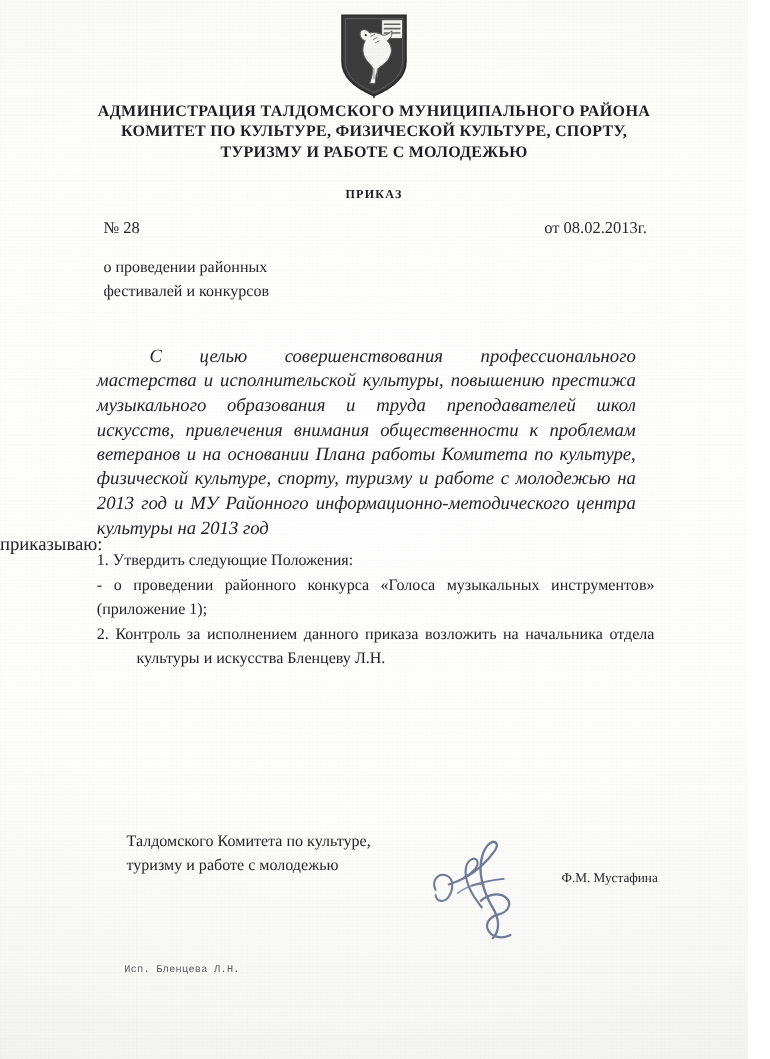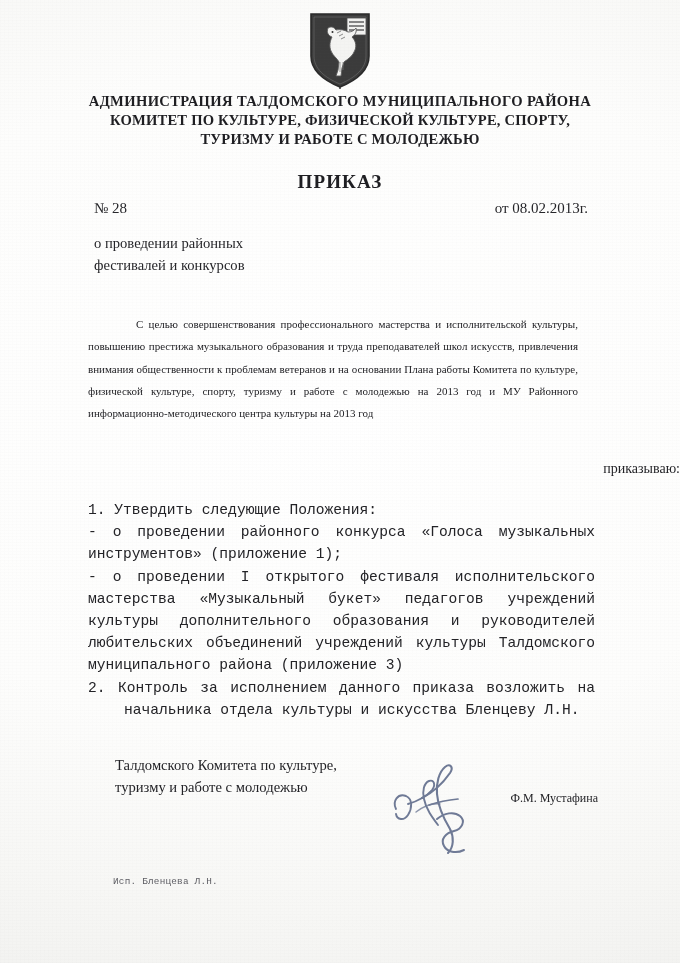--- a/index.html
+++ b/index.html
@@ -68,21 +68,21 @@
   }
   .org-header .ln { display: block; white-space: nowrap; }
   .org-header .ln1 { letter-spacing: .35px; }
 
   .doc-kind {
     position: absolute;
     left: 0; right: 0;
     top: 171px;
     text-align: center;
     font-weight: bold;
-    font-size: 19px;
+    font-size: 11px;
     letter-spacing: 1.1px;
     color: #1e1e22;
   }
 
   
   .meta-row {
     position: absolute;
     left: 94px;
     right: 92px;
     top: 200px;
@@ -103,54 +103,54 @@
     color: #26262a;
   }
   .subject span { display: block; }
 
   
   .preamble {
     position: absolute;
     left: 88px;
     right: 102px;
     top: 313px;
-    font-size: 11px;
+    font-size: 17px;
     line-height: 22.3px;
     text-align: justify;
     text-align-last: left;
     text-indent: 48px;
     color: #232327;
     hyphens: none;
+    font-style: italic;
   }
 
   
   .order-word {
     position: absolute;
     left: 0; right: 0;
-    top: 461px;
-    text-align: right;
-    font-size: 14px;
+    top: 485px;
+    text-align: left;
+    font-size: 17px;
     color: #232327;
   }
 
   
   .clauses {
     position: absolute;
     left: 88px;
     right: 85px;
     top: 499px;
     font-size: 14.6px;
     line-height: 22.2px;
     color: #232327;
   }
   .clause {
     text-align: justify;
     text-align-last: left;
     margin: 0;
-    font-family: Liberation Mono, monospace;
   }
   .clause.num {
     padding-left: 24px;
     text-indent: -24px;
   }
   .clause.num.wrapped {
     padding-left: 36px;
     text-indent: -36px;
   }
   .clause.dash {
@@ -249,21 +249,20 @@
     <span>фестивалей и конкурсов</span>
   </div>
 
   <p class="preamble">С целью совершенствования профессионального мастерства и исполнительской культуры, повышению престижа музыкального образования и труда преподавателей школ искусств, привлечения внимания общественности к проблемам ветеранов и на основании Плана работы Комитета по культуре, физической культуре, спорту, туризму и работе с молодежью на 2013 год и МУ Районного информационно-методического центра культуры на 2013 год</p>
 
   <div class="order-word">приказываю:</div>
 
   <div class="clauses">
       <p class="clause num">1.  Утвердить следующие Положения:</p>
       <p class="clause dash">- о проведении районного конкурса «Голоса музыкальных инструментов» (приложение 1);</p>
-      <p class="clause dash">- о проведении I открытого фестиваля исполнительского мастерства «Музыкальный букет» педагогов учреждений культуры дополнительного образования и руководителей любительских объединений учреждений культуры Талдомского муниципального района (приложение 3)</p>
       <p class="clause num wrapped">2. Контроль за исполнением данного приказа возложить на начальника отдела культуры и искусства Бленцеву Л.Н.</p>
     </div>
 
   <div class="sign-block">
     <span>Талдомского Комитета по культуре,</span>
     <span>туризму и работе с молодежью</span>
   </div>
 
   <div class="signature-mark">
     <svg viewBox="0 0 112 105" xmlns="http://www.w3.org/2000/svg">

